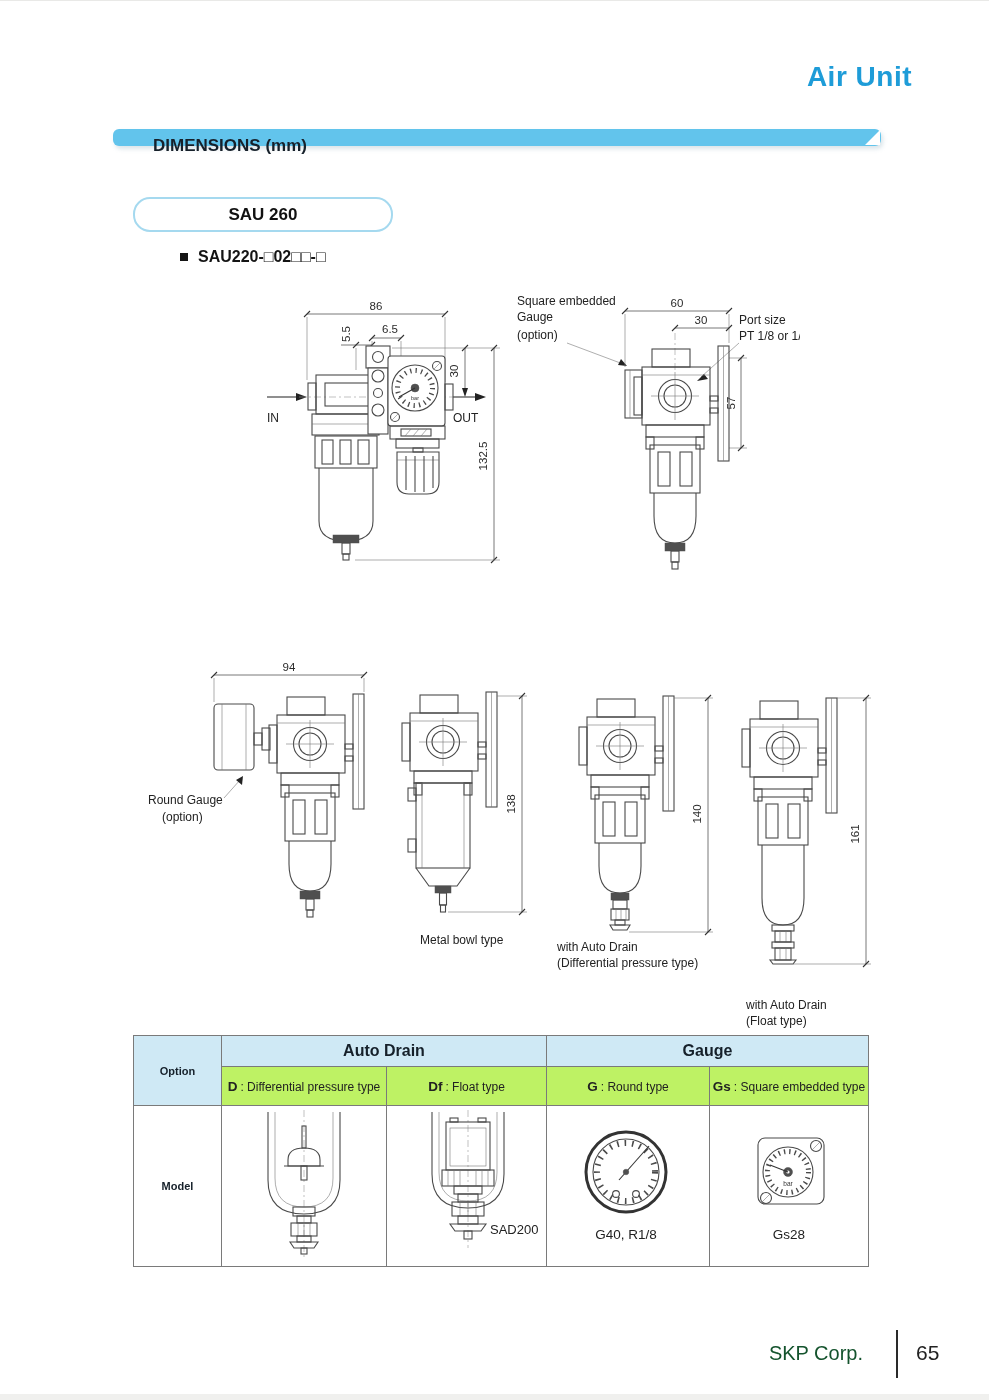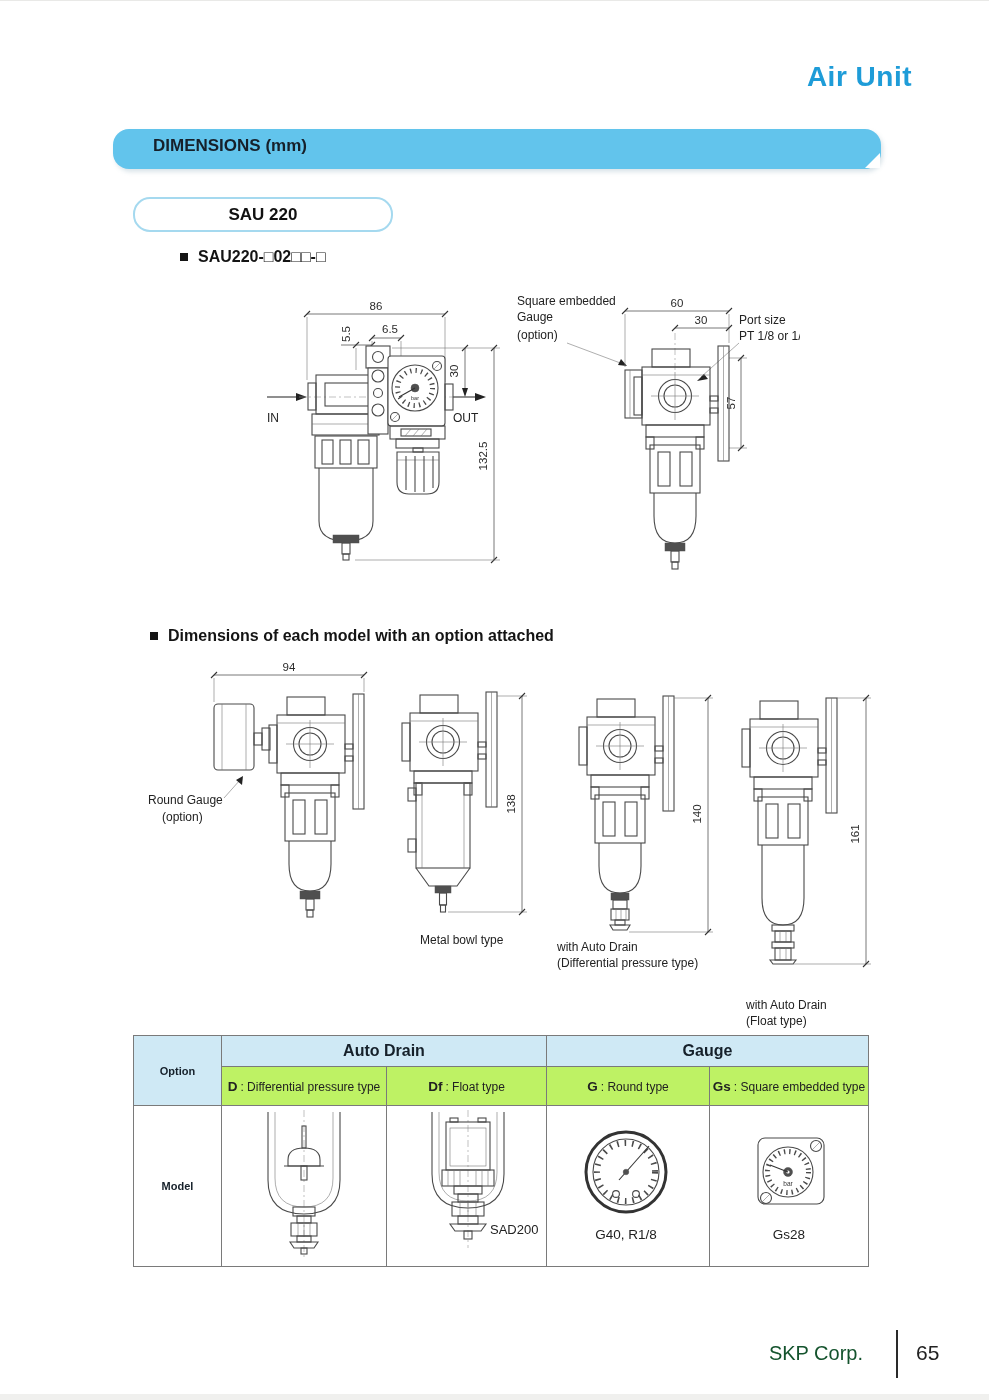--- a/index.html
+++ b/index.html
@@ -1,22 +1,22 @@
 <!DOCTYPE html>
 <html><head>
 <meta charset="utf-8">
 <style>
   html,body{margin:0;padding:0;background:#e9e9e7;}
   .page{position:relative;width:989px;height:1400px;background:#ffffff;margin:1px auto;
         font-family:"Liberation Sans",sans-serif;color:#1a1a1a;overflow:hidden;}
   .abs{position:absolute;}
   .page-title{position:absolute;top:60px;left:700px;width:212px;text-align:right;
         font-size:28px;font-weight:bold;color:#1e9cd8;letter-spacing:0.5px;}
-  .banner{position:absolute;left:113px;top:128px;width:768px;height:40px;background:#62c4ec;
-        border-radius:16px;box-shadow:2px 3px 4px rgba(110,150,170,0.25);}
+  .banner{position:absolute;left:113px;top:128px;width:768px;height:17px;background:#62c4ec;
+        border-radius:6px;box-shadow:2px 3px 4px rgba(110,150,170,0.25);}
   .banner-text{position:absolute;left:40px;top:0;line-height:33px;font-size:17px;font-weight:700;color:#16202a;}
   .fold{position:absolute;right:1px;bottom:1px;width:0;height:0;
         border-left:15px solid transparent;border-bottom:15px solid #ffffff;}
   .badge{position:absolute;left:133px;top:196px;width:256px;height:31px;background:#fff;
         border:2px solid #a5d9ef;border-radius:17px;text-align:center;line-height:31px;
         font-size:17px;font-weight:700;color:#111;}
   .bullet-line{position:absolute;display:flex;align-items:center;font-weight:700;color:#141414;}
   .sq{display:inline-block;width:8px;height:8px;background:#141414;margin-right:10px;flex:0 0 aupx;}
   .code-line{left:150px;top:247px;font-size:16px;padding-left:30px;}
   .h2-line{left:150px;top:626px;font-size:16px;}
@@ -55,21 +55,21 @@
 
 <div class="page">
 
   <div class="page-title">Air Unit</div>
 
   <div class="banner">
     <span class="banner-text">DIMENSIONS (mm)</span>
     <span class="fold"></span>
   </div>
 
-  <div class="badge">SAU 220</div>
+  <div class="badge">SAU 260</div>
 
   <div class="bullet-line code-line">
     <span class="sq"></span>
     <span>SAU220-□02□□-□</span>
   </div>
 
   <svg class="abs" style="left:255px;top:295px;" width="250" height="290" viewBox="0 0 250 290">
     <defs>
       <g id="unit-head">
         <rect class="ln" x="-23" y="-47" width="38" height="18"></rect>
@@ -228,24 +228,20 @@
 
     <g>
       <use href="#unit-head" transform="translate(160,105)"></use>
       <rect class="ln" x="110" y="79" width="17" height="48"></rect>
       <line class="thin" x1="115" y1="79" x2="115" y2="127"></line>
       <use href="#guard-bowl" transform="translate(160,105)"></use>
       <use href="#drain-plain" transform="translate(160,105)"></use>
     </g>
   </svg>
 
-  <div class="bullet-line h2-line">
-    <span class="sq"></span>
-    <span>Dimensions of each model with an option attached</span>
-  </div>
 
   <svg class="abs" style="left:140px;top:655px;" width="230" height="280" viewBox="0 0 230 280">
     <line class="dim" x1="74" y1="19" x2="224" y2="19"></line>
     <line class="tick" x1="71" y1="22" x2="77" y2="16"></line>
       <line class="tick" x1="221" y1="22" x2="227" y2="16"></line>
     <line class="thin" x1="74" y1="22" x2="74" y2="46"></line>
       <line class="thin" x1="224" y1="22" x2="224" y2="36"></line>
     <text class="dimtxt" x="149" y="15" text-anchor="middle">94</text>
     <g>
       <rect class="ln" x="74" y="48" width="40" height="66" rx="4"></rect>

